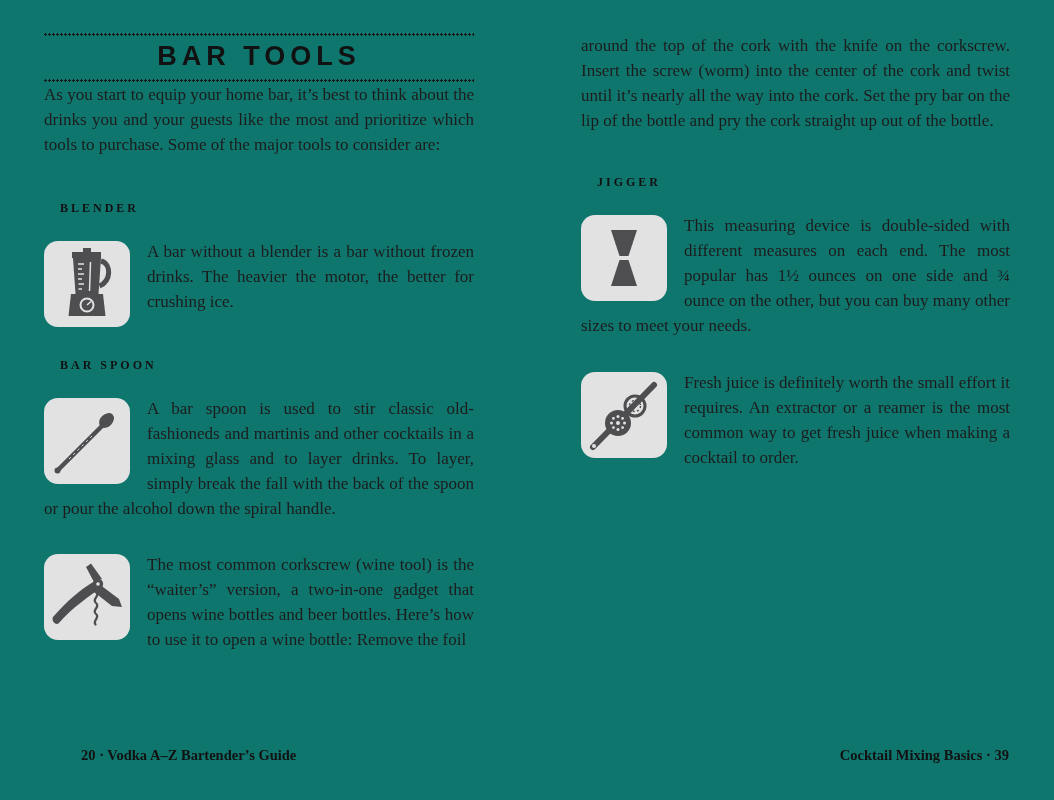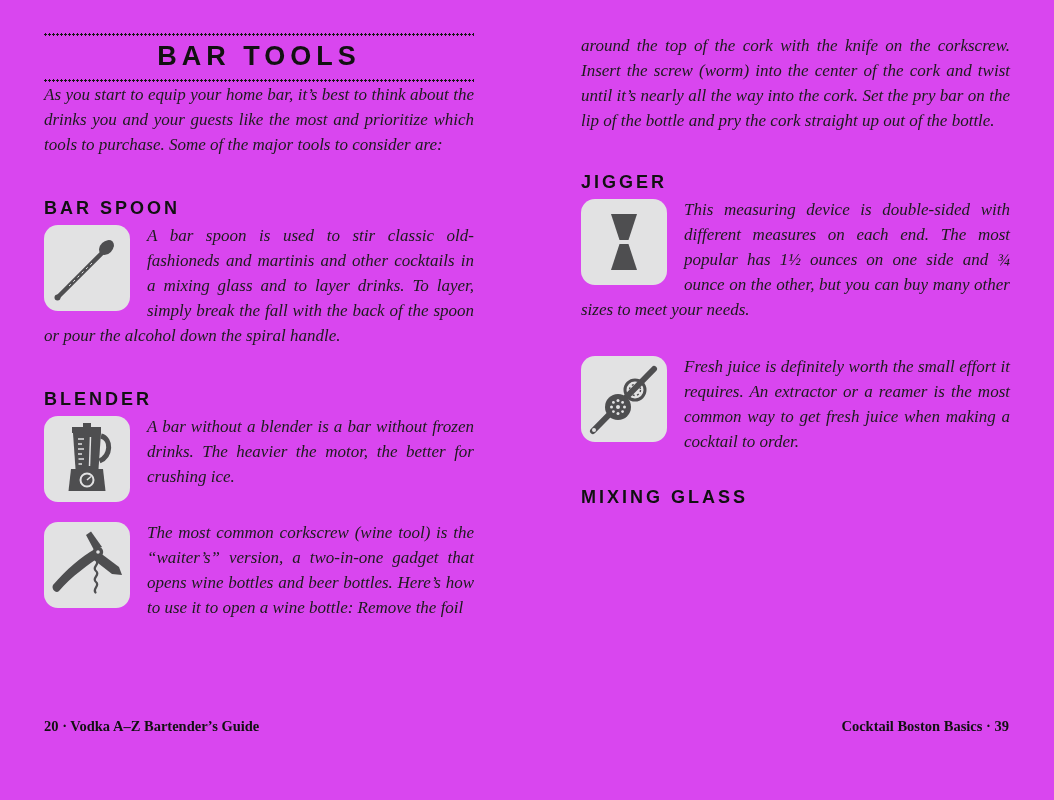--- a/index.html
+++ b/index.html
@@ -1,20 +1,20 @@
 <!DOCTYPE html>
 <html><head>
 <meta charset="utf-8">
 <style>
   html, body { margin: 0; padding: 0; background: #ffffff; }
   .sheet {
     position: relative;
     width: 1054px;
     height: 800px;
-    background: #d946ef;
+    background: #0f766e;
     font-family: "Liberation Serif", serif;
     color: #1c1c1c;
     overflow: hidden;
   }
   .col { position: absolute; top: 0; }
   .col-left  { left: 44px;  width: 430px; }
   .col-right { left: 581px; width: 429px; }
 
   .title-block { margin-top: 33px; }
   .dotted-rule {
@@ -33,93 +33,78 @@
     line-height: 28px;
     padding: 6px 0 9px 0;
     color: #111;
   }
 
   .body-text {
     margin: 0;
     font-size: 17px;
     line-height: 25px;
     text-align: justify;
-    font-style: italic;
   }
   .intro { }
   .continuation { margin-top: 33px; }
 
   .section { clear: both; }
   .mt36 { margin-top: 36px; }
   .mt34 { margin-top: 34px; }
   .mt32 { margin-top: 32px; }
   .mt31 { margin-top: 31px; }
   .mt28 { margin-top: 28px; }
 
   .section-heading {
-    margin: 0;
-    font-family: Liberation Sans, sans-serif;
+    margin: 16px;
+    font-family: Liberation Serif, serif;
     font-weight: bold;
-    font-size: 18px;
+    font-size: 12px;
     letter-spacing: 3px;
     line-height: 30px;
     color: #111;
   }
   .section-body { margin-top: 0; }
   .tool-icon {
     float: left;
     width: 86px;
     height: 86px;
     background: #e2e2e3;
     border-radius: 14px;
     margin: 2px 17px 6px 0;
   }
   .tool-icon svg { display: block; width: 86px; height: 86px; }
 
   .footer {
     position: absolute;
-    top: 718px;
+    top: 747px;
     font-size: 14.5px;
     font-weight: bold;
     color: #111;
     white-space: nowrap;
+    margin-left: 37px;
   }
   .footer-left  { left: 44px; }
   .footer-right { right: 45px; }
   .footer span { font-weight: bold; }
 </style>
 </head>
 <body>
 
 <div class="sheet">
 
   <div class="col col-left">
 
     <div class="title-block">
       <div class="dotted-rule"></div>
       <h1 class="page-title">BAR TOOLS</h1>
       <div class="dotted-rule"></div>
     </div>
 
     <p class="body-text intro">As you start to equip your home bar, it’s best to think about the drinks you and your guests like the most and prioritize which tools to purchase. Some of the major tools to consider are:</p>
-
-    <section class="section mt36">
-      <h3 class="section-heading">BAR SPOON</h3>
-      <div class="section-body">
-        <div class="tool-icon">
-          <svg viewBox="0 0 86 86" xmlns="http://www.w3.org/2000/svg">
-            <path d="M14 72 L59 27" stroke="#4e4e50" stroke-width="4.5" stroke-linecap="round" fill="none"></path>
-            <path d="M25 61 L49 37" stroke="#e2e2e3" stroke-width="1" stroke-dasharray="2.5 3.5" fill="none"></path>
-            <ellipse cx="62.5" cy="22.5" rx="8.5" ry="6.2" transform="rotate(-45 62.5 22.5)" fill="#4e4e50"></ellipse>
-            <circle cx="13.5" cy="72.5" r="3" fill="#4e4e50"></circle>
-          </svg>
-        </div>
-        <p class="body-text">A bar spoon is used to stir classic old-fashioneds and martinis and other cocktails in a mixing glass and to layer drinks. To layer, simply break the fall with the back of the spoon or pour the alcohol down the spiral handle.</p>
-      </div>
-    </section>
 
     <section class="section mt36">
       <h3 class="section-heading">BLENDER</h3>
       <div class="section-body">
         <div class="tool-icon">
           <svg viewBox="0 0 86 86" xmlns="http://www.w3.org/2000/svg">
             <rect x="39" y="7" width="8" height="4" fill="#4e4e50"></rect>
             <rect x="28" y="11" width="29" height="6" fill="#4e4e50"></rect>
             <path d="M29 17 H57 L54.5 53 H31.5 Z" fill="#4e4e50"></path>
             <path d="M57 20 C68 23 67 40 55.5 45" stroke="#4e4e50" stroke-width="5" fill="none"></path>
@@ -134,20 +119,35 @@
             </g>
             <path d="M27 53 H59 L61.5 75 H24.5 Z" fill="#4e4e50"></path>
             <circle cx="43" cy="64" r="6.5" stroke="#e2e2e3" stroke-width="2" fill="none"></circle>
             <line x1="43" y1="64" x2="47" y2="60.5" stroke="#e2e2e3" stroke-width="1.5"></line>
           </svg>
         </div>
         <p class="body-text">A bar without a blender is a bar without frozen drinks. The heavier the motor, the better for crushing ice.</p>
       </div>
     </section>
 
+    <section class="section mt36">
+      <h3 class="section-heading">BAR SPOON</h3>
+      <div class="section-body">
+        <div class="tool-icon">
+          <svg viewBox="0 0 86 86" xmlns="http://www.w3.org/2000/svg">
+            <path d="M14 72 L59 27" stroke="#4e4e50" stroke-width="4.5" stroke-linecap="round" fill="none"></path>
+            <path d="M25 61 L49 37" stroke="#e2e2e3" stroke-width="1" stroke-dasharray="2.5 3.5" fill="none"></path>
+            <ellipse cx="62.5" cy="22.5" rx="8.5" ry="6.2" transform="rotate(-45 62.5 22.5)" fill="#4e4e50"></ellipse>
+            <circle cx="13.5" cy="72.5" r="3" fill="#4e4e50"></circle>
+          </svg>
+        </div>
+        <p class="body-text">A bar spoon is used to stir classic old-fashioneds and martinis and other cocktails in a mixing glass and to layer drinks. To layer, simply break the fall with the back of the spoon or pour the alcohol down the spiral handle.</p>
+      </div>
+    </section>
+
     <section class="section mt31">
       <div class="section-body">
         <div class="tool-icon">
           <svg viewBox="0 0 86 86" xmlns="http://www.w3.org/2000/svg">
             <path d="M9 63 C22 48 38 34 51 27 L57 34 C46 41 27 55 15 69 C12 72 7 67 9 63 Z" fill="#4e4e50"></path>
             <path d="M50 28 L42 13 L47 9.5 L58 25 Z" fill="#4e4e50"></path>
             <path d="M55 30 L75 45 L78 53 L68 52 L50 38 Z" fill="#4e4e50"></path>
             <circle cx="54" cy="30" r="5.2" fill="#4e4e50"></circle>
             <circle cx="54" cy="30" r="1.8" fill="#e2e2e3"></circle>
             <path d="M52 38 C57 42 47 45 52 49 C57 53 47 56 52 60 C56.5 63.5 48 67 51.5 70.5" stroke="#4e4e50" stroke-width="2.2" fill="none" stroke-linecap="round"></path>
@@ -195,28 +195,27 @@
               <circle cx="32.4" cy="55.6" r="1.4"></circle>
               <circle cx="41.6" cy="55.6" r="1.4"></circle>
             </g>
           </svg>
         </div>
         <p class="body-text">Fresh juice is definitely worth the small effort it requires. An extractor or a reamer is the most common way to get fresh juice when making a cocktail to order.</p>
       </div>
     </section>
 
     <section class="section mt28">
-      <h3 class="section-heading">MIXING GLASS</h3>
     </section>
   </div>
 
   <div class="footer footer-left">
     <span>20</span>
     <span>·</span>
     <span>Vodka A–Z Bartender’s Guide</span>
   </div>
   <div class="footer footer-right">
-    <span>Cocktail Boston Basics</span>
+    <span>Cocktail Mixing Basics</span>
     <span>·</span>
     <span>39</span>
   </div>
 
 </div>
 
 </body></html>

